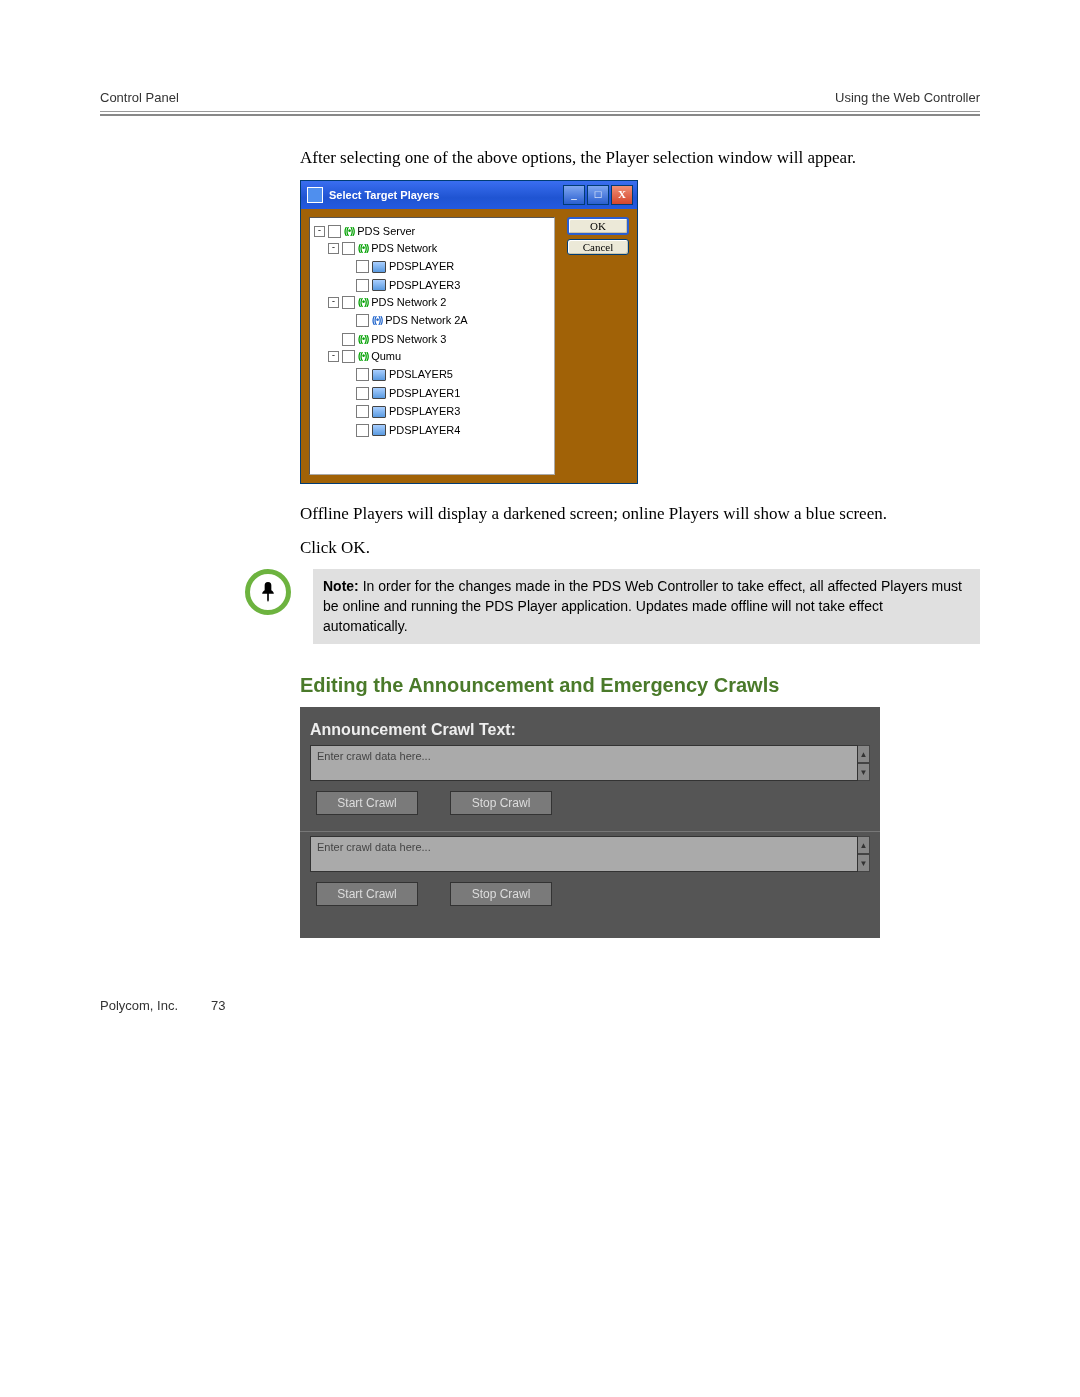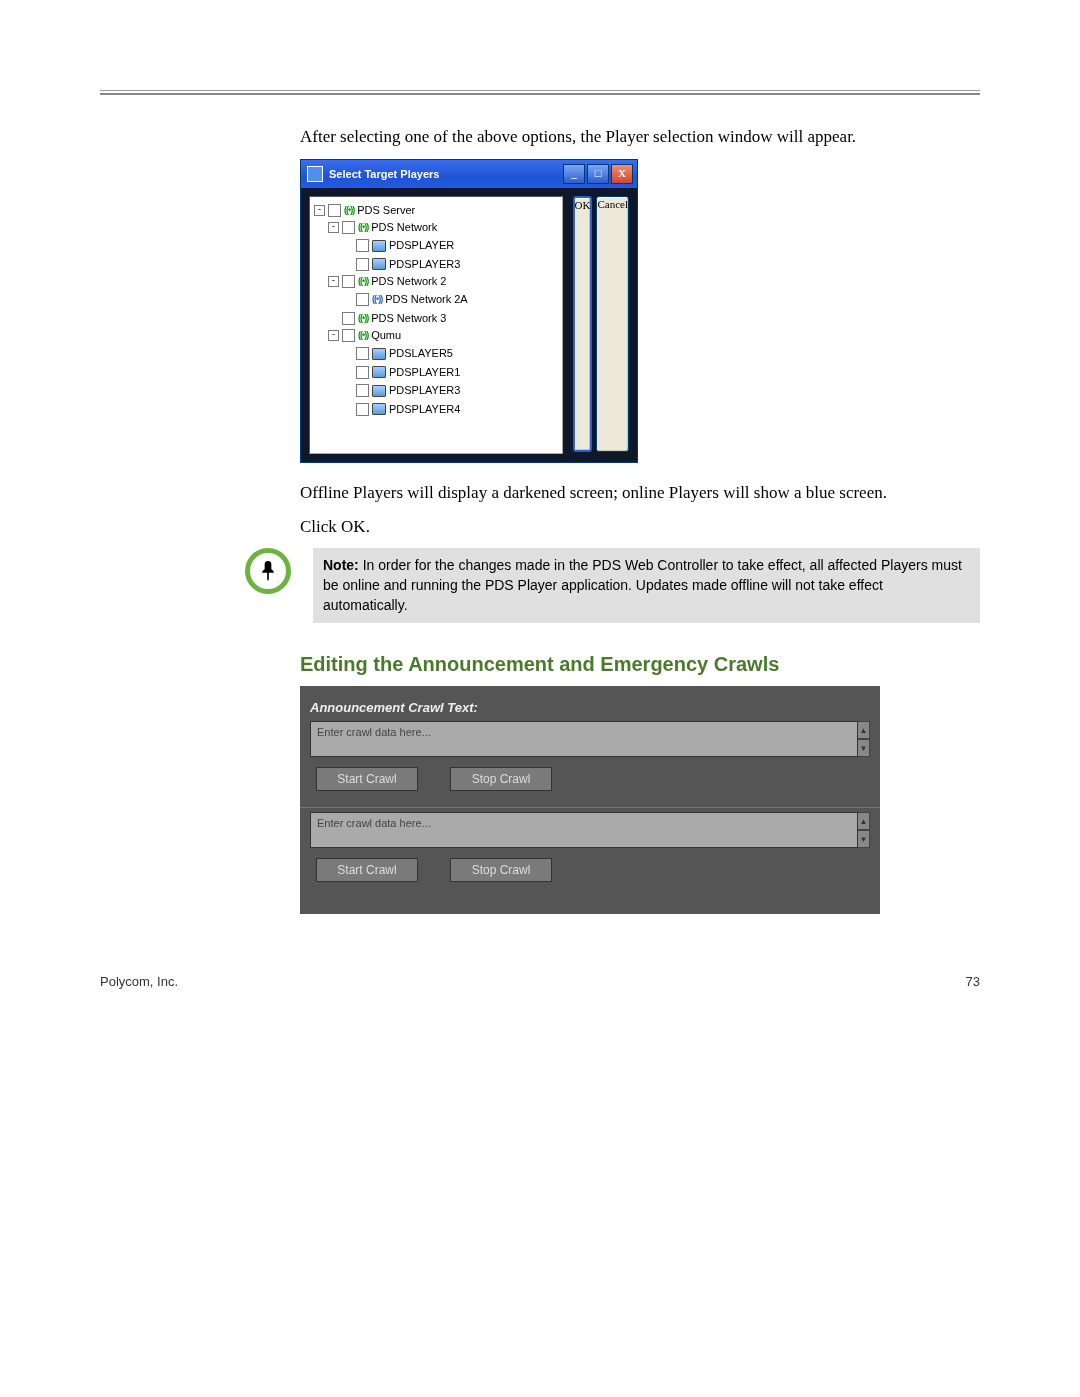--- a/index.html
+++ b/index.html
@@ -41,21 +41,21 @@
   p.body {
     font-family: "Palatino Linotype", Georgia, serif;
     font-size: 17px;
     line-height: 1.4;
     margin: 6px 0 10px 0;
   }
   
   .win-dialog {
     width: 336px;
     border: 1px solid #003c74;
-    background: #0f172a;
+    background: #a16207;
     font-family: Tahoma, Arial, sans-serif;
     font-size: 11px;
     margin: 6px 16px 18px 0;
   }
   .titlebar {
     background: linear-gradient(to bottom,#3a6ef0,#1f54d2 60%,#235ae0);
     color: #fff;
     font-weight: bold;
     padding: 4px 4px 4px 6px;
     display: flex;
@@ -133,24 +133,24 @@
   .mon-ico {
     width:12px; height:10px;
     display:inline-block;
     border:1px solid #444;
     background: linear-gradient(to bottom,#a9cfff,#5a9ae0);
     border-radius:1px;
   }
   .tree .label { color:#000; font-size:11px; }
   .btn-col {
     width: 62px;
-    padding-left:4px;
-    display:flex;
-    flex-direction:row;
-    justify-content:flex-end;
+    padding-left:12px;
+    display:flex;
+    flex-direction:column;
+    justify-content:flex-start;
     gap:4px;
     padding-bottom:2px;
   }
   .xp-btn {
     border:1px solid #003c74;
     background:#ece9d8;
     font: 11px Tahoma;
     padding:1px 0;
     text-align:center;
     border-radius:3px;
@@ -188,22 +188,21 @@
     color:#fff;
     font-family: Arial, sans-serif;
     font-size:12px;
     padding:8px 10px 16px 10px;
     margin-top:10px;
   }
   .crawl-panel .section-label {
     font-weight:bold;
     color:#eee;
     margin:6px 0 6px 0;
-    font-size:13px;
-    font-style:italic;
+    font-size:16px;
   }
   .crawl-input-row {
     display:flex;
     align-items:stretch;
     border-radius:16px;
   }
   .crawl-input {
     flex:1;
     background:#aaa;
     color:#444;
@@ -243,33 +242,36 @@
   }
   .crawl-panel .divider {
     border:none;
     border-top:1px solid #999;
     margin:0 -10px 4px -10px;
     opacity:0.5;
   }
   
   .footer-row {
     display:flex;
-    justify-content:space-between;
     font-family: Verdana, Arial, sans-serif;
     font-size:13px;
     color:#333;
     margin-top:60px;
     gap:33px;
   }
 </style>
 </head>
 <body>
 
 <div class="page">
 
+  <div class="header-row">
+    <span>Control Panel</span>
+    <span>Using the Web Controller</span>
+  </div>
   <hr class="header-rule">
 
   <div class="content">
 
     <p class="body">After selecting one of the above options, the Player selection window will appear.</p>
 
     <div class="win-dialog">
       <div class="titlebar">
         <div class="titlebar-left">
           <span class="title-icon"></span>

